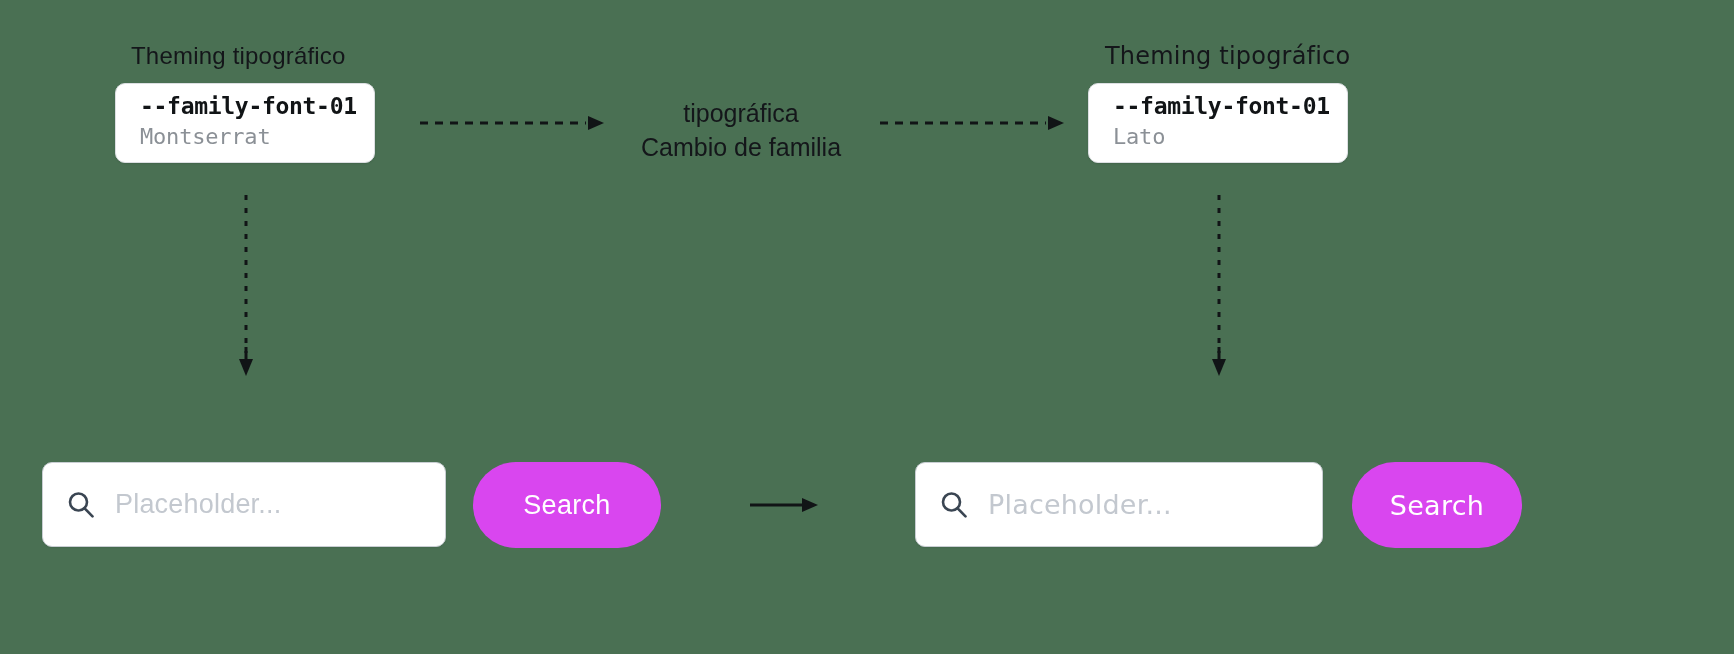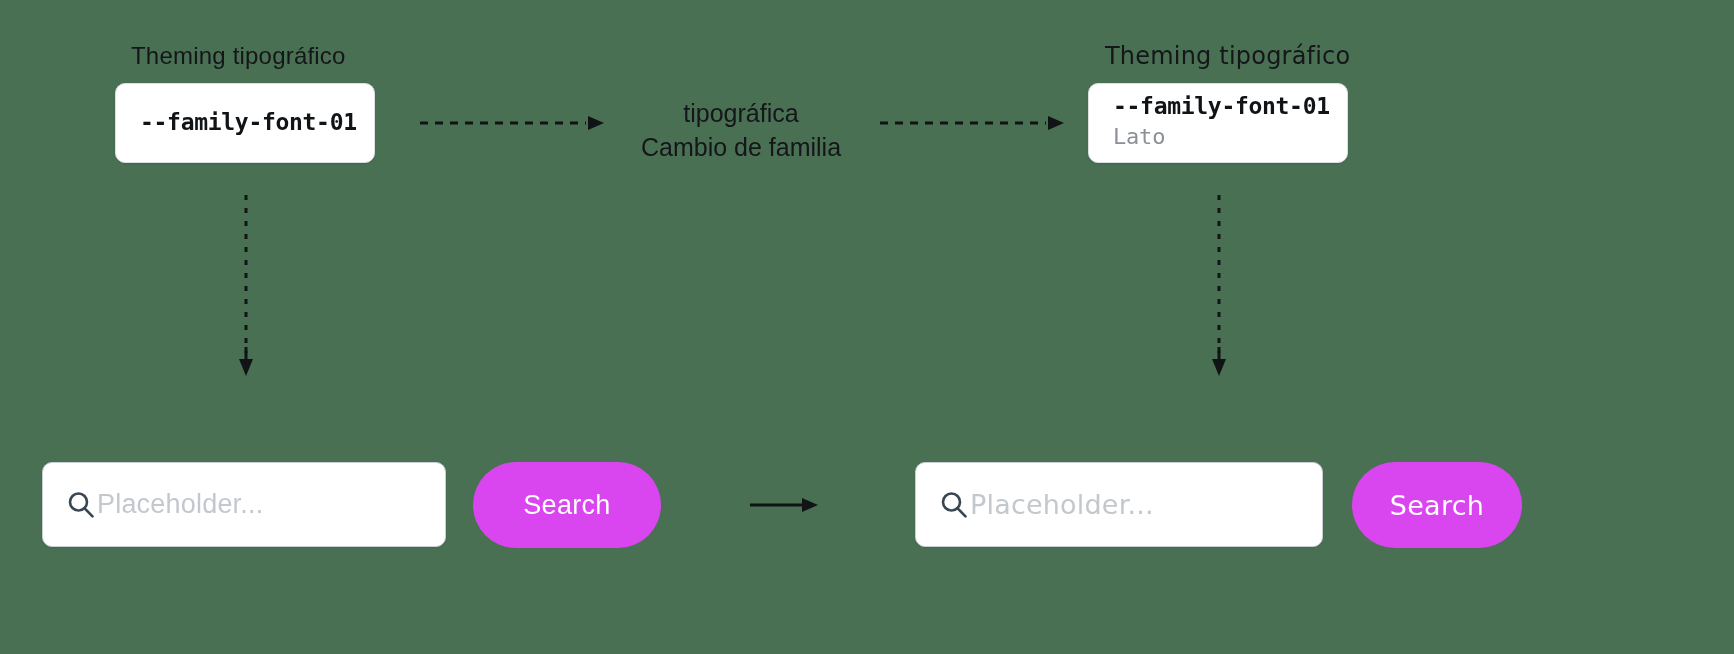--- a/index.html
+++ b/index.html
@@ -80,20 +80,21 @@
   .connector svg { display: block; overflow: visible; }
 
   
   .search-field {
     background: #ffffff;
     border: 1px solid #c9ced3;
     border-radius: 10px;
     box-sizing: border-box;
     display: flex;
     align-items: center;
+    gap: 18px;
     padding: 0 22px;
     box-shadow: 0 1px 2px rgba(0,0,0,0.07);
   }
   .search-icon { flex: 0 0 auto; display: block; }
   .search-placeholder {
     font-size: 27px;
     color: #c3c8cf;
     white-space: nowrap;
     letter-spacing: 0.2px;
   }
@@ -122,20 +123,21 @@
 </style>
 </head>
 <body style="background: rgb(74, 112, 83);">
 
 <div class="stage">
 
   <div class="abs caption f-montserrat" style="left:131px; top:42px;">Theming tipográfico</div>
 
   <div class="abs token-card" style="left:115px; top:83px; width:260px; height:80px;">
     <div class="token-name">--family-font-01</div>
+    <div class="token-value">Montserrat</div>
   </div>
 
   <div class="abs connector" style="left:226px; top:195px;">
     <svg width="40" height="185" viewBox="0 0 40 185">
       <line x1="20" y1="0" x2="20" y2="158" stroke="#111416" stroke-width="3" stroke-dasharray="5 8" stroke-linecap="butt"></line>
       <line x1="20" y1="152" x2="20" y2="172" stroke="#111416" stroke-width="3"></line>
       <path d="M20 181 L13 164 L27 164 Z" fill="#111416"></path>
     </svg>
   </div>
 

